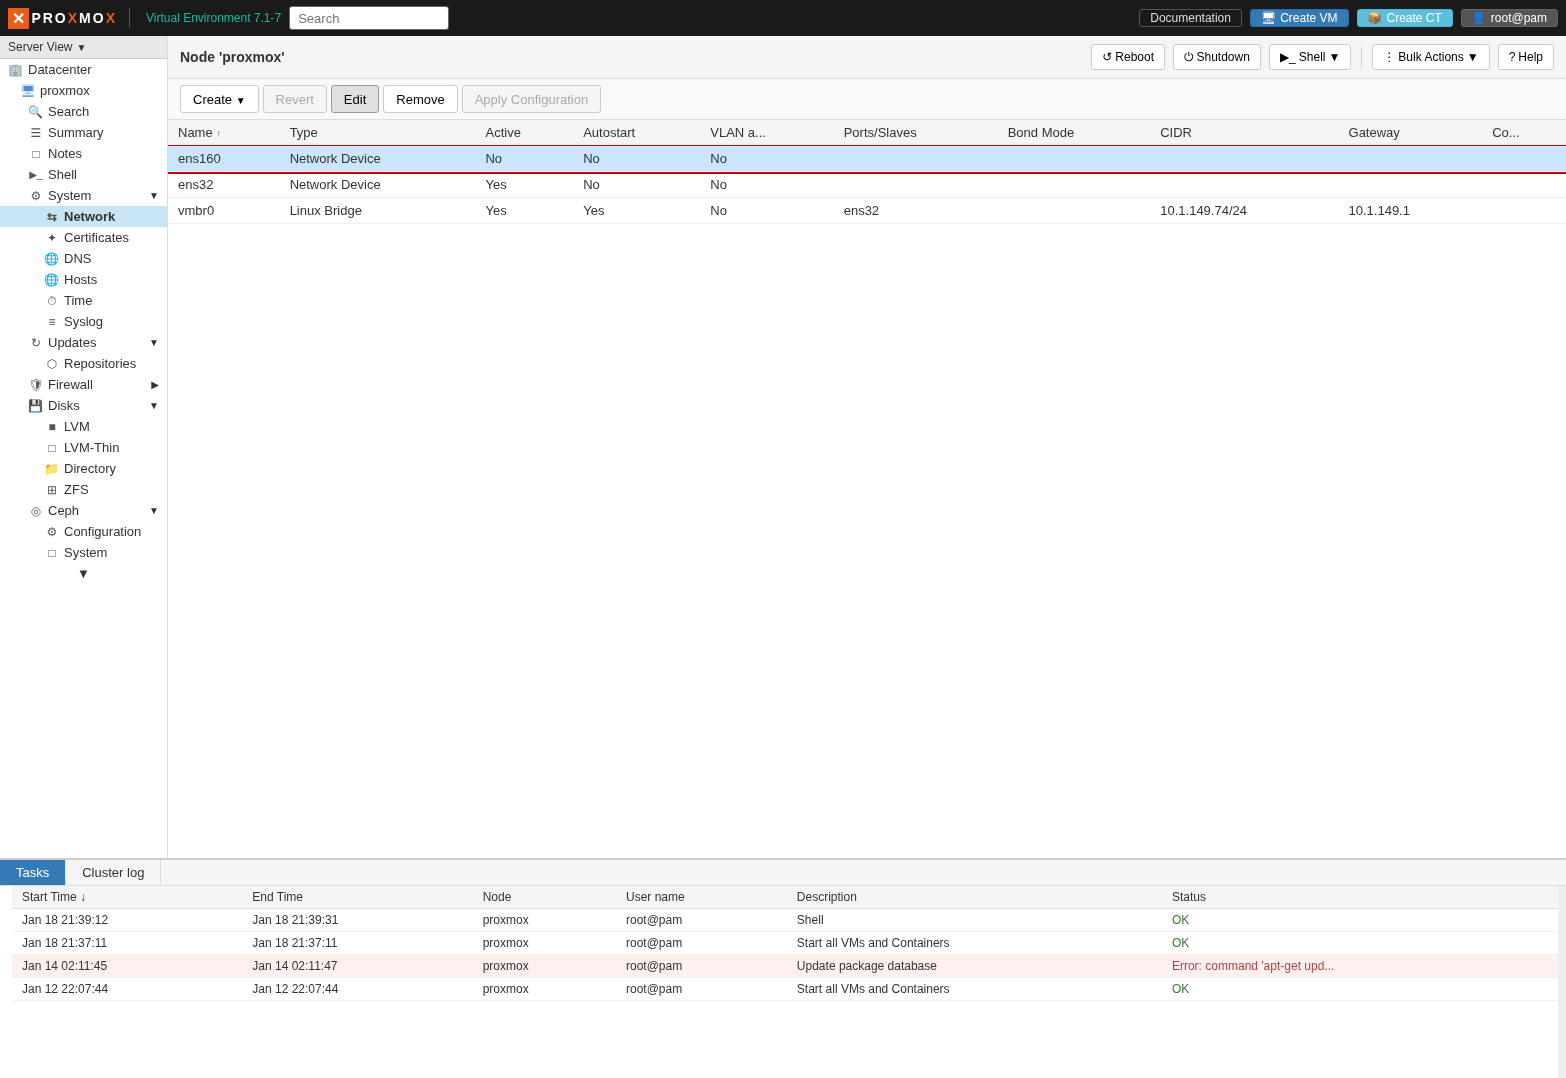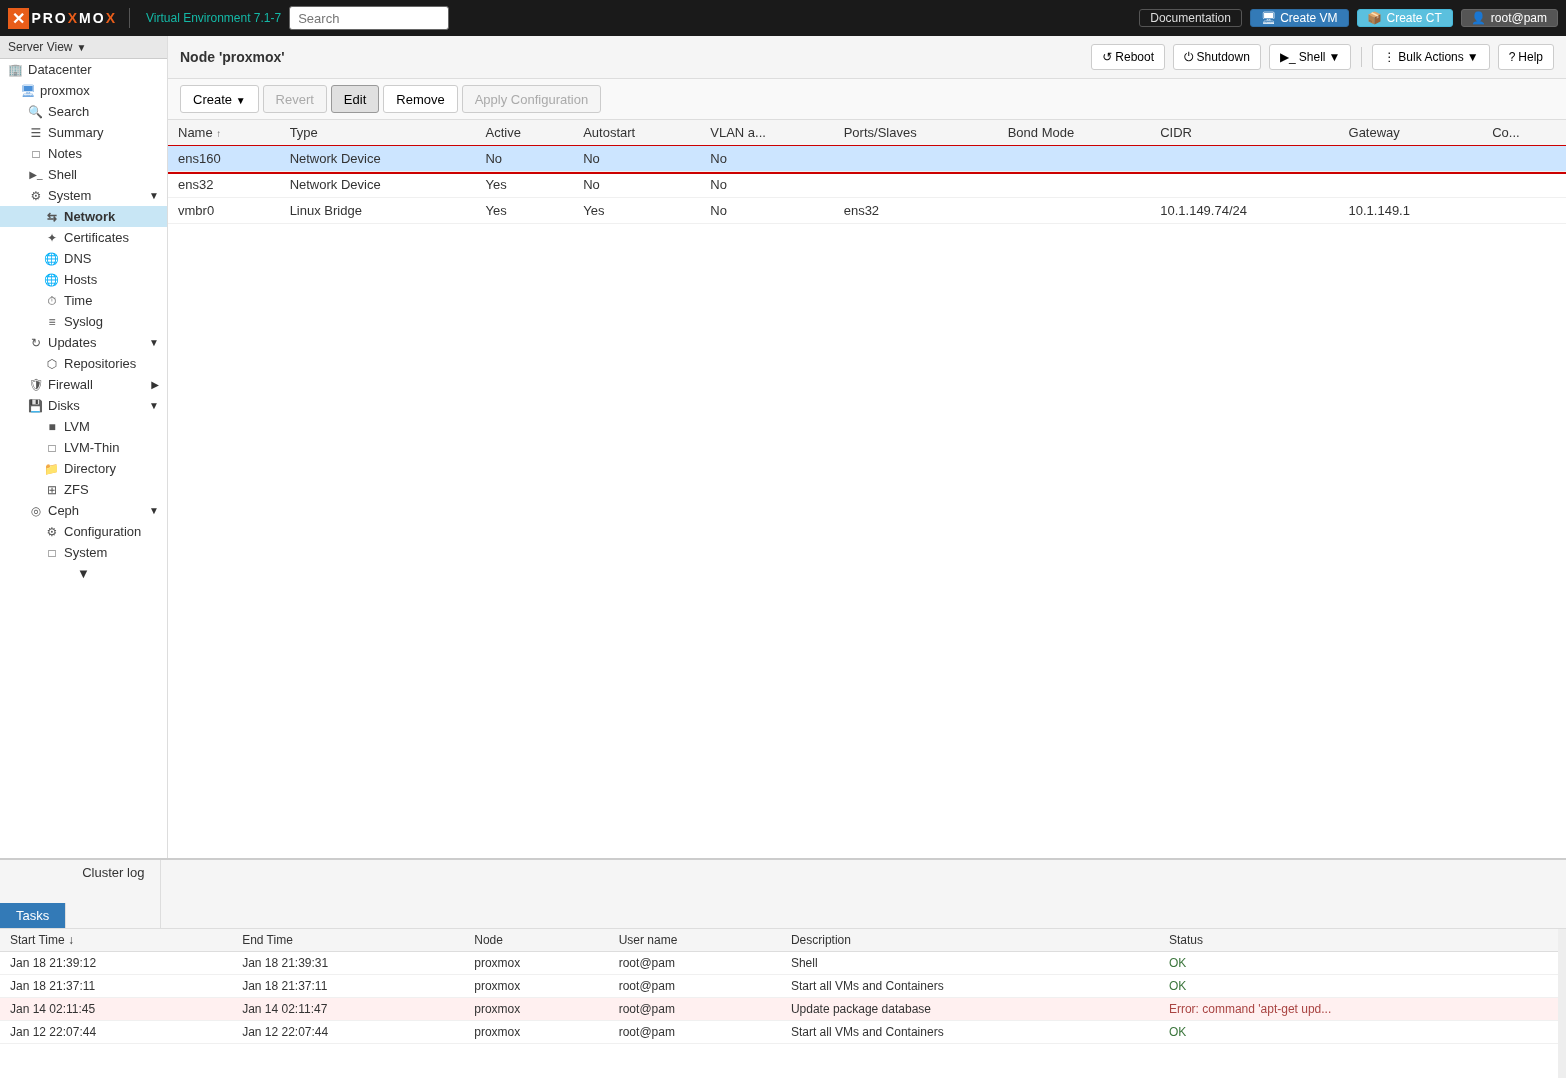--- a/index.html
+++ b/index.html
@@ -44,30 +44,30 @@
     table { width: 100%; border-collapse: collapse; font-size: 13px; }
     th { background: #f5f5f5; border-bottom: 1px solid #ddd; padding: 5px 10px; text-align: left; font-weight: normal; color: #333; white-space: nowrap; position: sticky; top: 0; }
     td { padding: 5px 10px; border-bottom: 1px solid #f0f0f0; white-space: nowrap; }
     tr.selected td { background: #cce5ff; }
     .sort-icon { font-size: 10px; color: #666; }
 
     
     .bottom-panel { height: 220px; border-top: 2px solid #ccc; background: #fff; display: flex; flex-direction: column; flex-shrink: 0; }
     .bottom-tabs { display: flex; border-bottom: 1px solid #ddd; background: #f5f5f5; }
     .bottom-tab { padding: 5px 16px; cursor: pointer; font-size: 13px; border-right: 1px solid #ddd; }
-    .bottom-tab.active { background: #337ab7; color: white; margin-top: 43px; }
+    .bottom-tab.active { background: #337ab7; color: white; }
     .task-table-container { flex: 1; overflow-y: auto; }
     .task-table { width: 100%; border-collapse: collapse; font-size: 12px; }
     .task-table th { background: #f5f5f5; border-bottom: 1px solid #ddd; padding: 4px 10px; text-align: left; font-weight: normal; color: #333; position: sticky; top: 0; }
     .task-table td { padding: 4px 10px; border-bottom: 1px solid #f0f0f0; }
     .task-table tr.error td { background: #fff0f0; }
     .scrollbar-indicator { width: 8px; background: #eee; flex-shrink: 0; }
 
     
-    .panel-row { display: flex; height: 100%; }
+    .panel-row { display: flex; height: 100%; margin-left: 12px; }
     .panel-content { flex: 1; overflow: hidden; display: flex; flex-direction: column; }
 
     
     .proxmox-logo { display: flex; align-items: center; color: white; font-size: 16px; font-weight: bold; letter-spacing: 0; }
 
     .separator { border: none; border-left: 1px solid #555; height: 20px; margin: 0 4px; }
 
     .arrow-down { font-size: 10px; }
   </style>
 </head>

